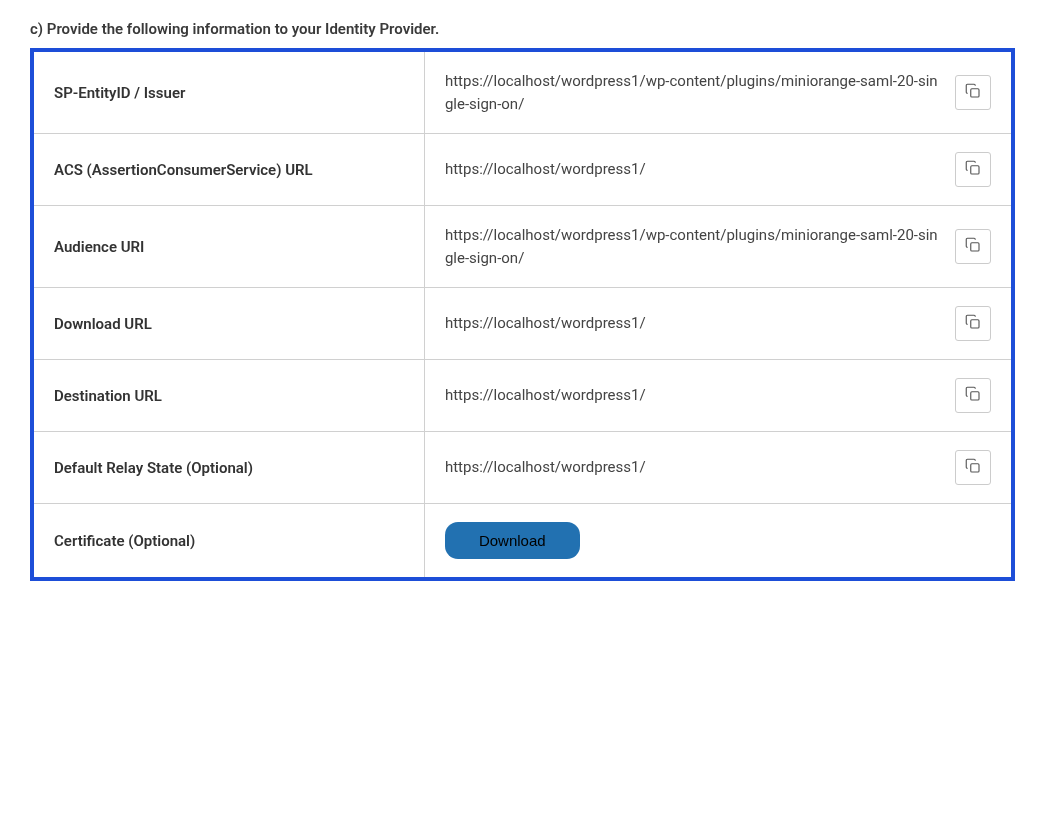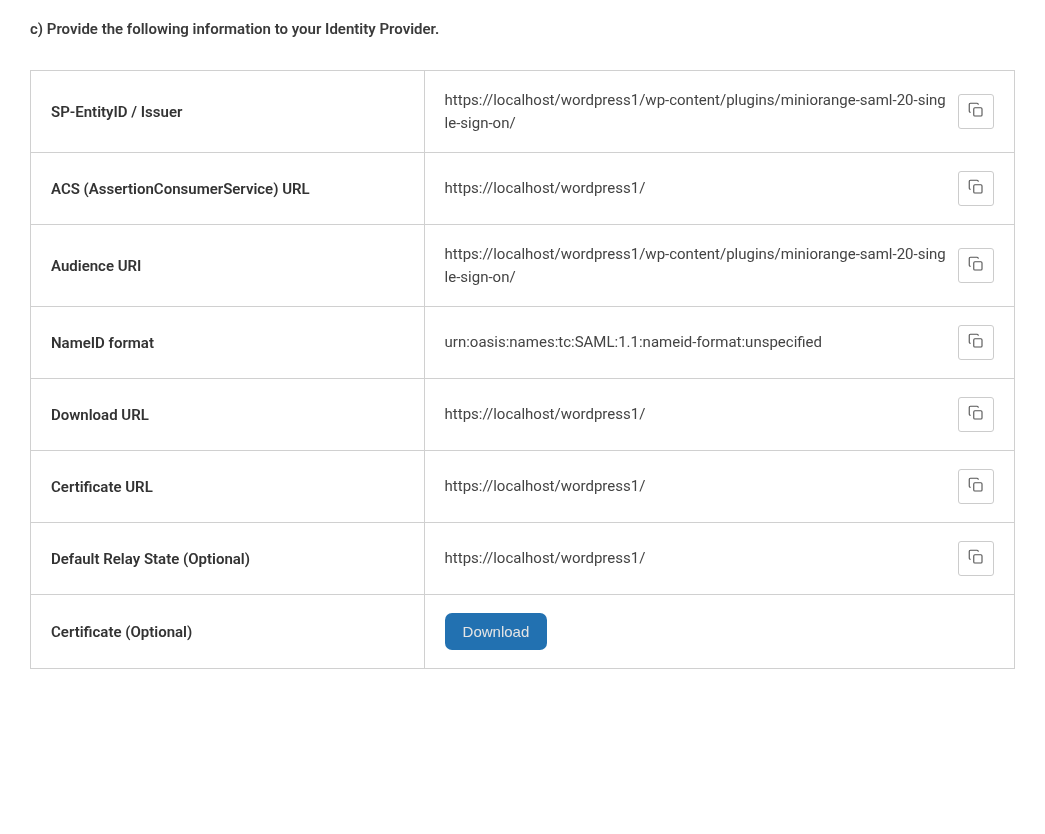--- a/index.html
+++ b/index.html
@@ -10,27 +10,27 @@
     body {
       font-family: -apple-system, BlinkMacSystemFont, "Segoe UI", Roboto, Helvetica, Arial, sans-serif;
       background: #fff;
       padding: 20px 30px;
       color: #333;
       font-size: 15px;
     }
     .section-title {
       font-weight: 600;
       color: #3a3a3a;
-      margin-bottom: 32px;
+      margin-bottom: 10px;
       font-size: 15px;
     }
     .info-table {
       width: 100%;
       border-collapse: collapse;
-      border: 1px solid #1d4ed8;
+      border: 4px solid #1d4ed8;
     }
     .info-table td {
       border: 1px solid #d0d0d0;
       padding: 18px 20px;
       vertical-align: middle;
     }
     .label-cell {
       width: 40%;
       font-weight: 600;
       color: #333;
@@ -64,24 +64,24 @@
     }
     .copy-btn svg {
       width: 18px;
       height: 18px;
       stroke: #555;
       fill: none;
       stroke-width: 1.5;
     }
     .download-btn {
       background: #2271b1;
-      color: #e5e5e5;
+      color: #000000;
       border: none;
-      padding: 10px 18px;
-      border-radius: 7px;
+      padding: 10px 34px;
+      border-radius: 13px;
       font-size: 15px;
       cursor: pointer;
     }
   </style>
 </head>
 <body>
 
 <div class="section-title">c) Provide the following information to your Identity Provider.</div>
 
 <table class="info-table">
@@ -122,49 +122,35 @@
             <button class="copy-btn">
               <span><svg viewBox="0 0 24 24">
                   <rect x="9" y="9" width="11" height="11" rx="1.5"></rect>
                   <path d="M5 15H4.5A1.5 1.5 0 0 1 3 13.5v-9A1.5 1.5 0 0 1 4.5 3h9A1.5 1.5 0 0 1 15 4.5V5"></path>
                 </svg></span>
             </button>
           </div>
         </td>
       </tr>
       <tr>
-        <td class="label-cell">NameID format</td>
-        <td class="value-cell">
-          <div class="value-row">
-            <span class="value-text">urn:oasis:names:tc:SAML:1.1:nameid-format:unspecified</span>
-            <button class="copy-btn">
-              <span><svg viewBox="0 0 24 24">
-                  <rect x="9" y="9" width="11" height="11" rx="1.5"></rect>
-                  <path d="M5 15H4.5A1.5 1.5 0 0 1 3 13.5v-9A1.5 1.5 0 0 1 4.5 3h9A1.5 1.5 0 0 1 15 4.5V5"></path>
-                </svg></span>
-            </button>
-          </div>
-        </td>
-      </tr>
-      <tr>
         <td class="label-cell">Download URL</td>
         <td class="value-cell">
           <div class="value-row">
             <span class="value-text">https://localhost/wordpress1/</span>
             <button class="copy-btn">
               <span><svg viewBox="0 0 24 24">
                   <rect x="9" y="9" width="11" height="11" rx="1.5"></rect>
                   <path d="M5 15H4.5A1.5 1.5 0 0 1 3 13.5v-9A1.5 1.5 0 0 1 4.5 3h9A1.5 1.5 0 0 1 15 4.5V5"></path>
                 </svg></span>
             </button>
           </div>
         </td>
       </tr>
       <tr>
-        <td class="label-cell">Certificate URL</td>
+        <td class="label-cell">Destination URL</td>
         <td class="value-cell">
           <div class="value-row">
             <span class="value-text">https://localhost/wordpress1/</span>
             <button class="copy-btn">
               <span><svg viewBox="0 0 24 24">
                   <rect x="9" y="9" width="11" height="11" rx="1.5"></rect>
                   <path d="M5 15H4.5A1.5 1.5 0 0 1 3 13.5v-9A1.5 1.5 0 0 1 4.5 3h9A1.5 1.5 0 0 1 15 4.5V5"></path>
                 </svg></span>
             </button>
           </div>

